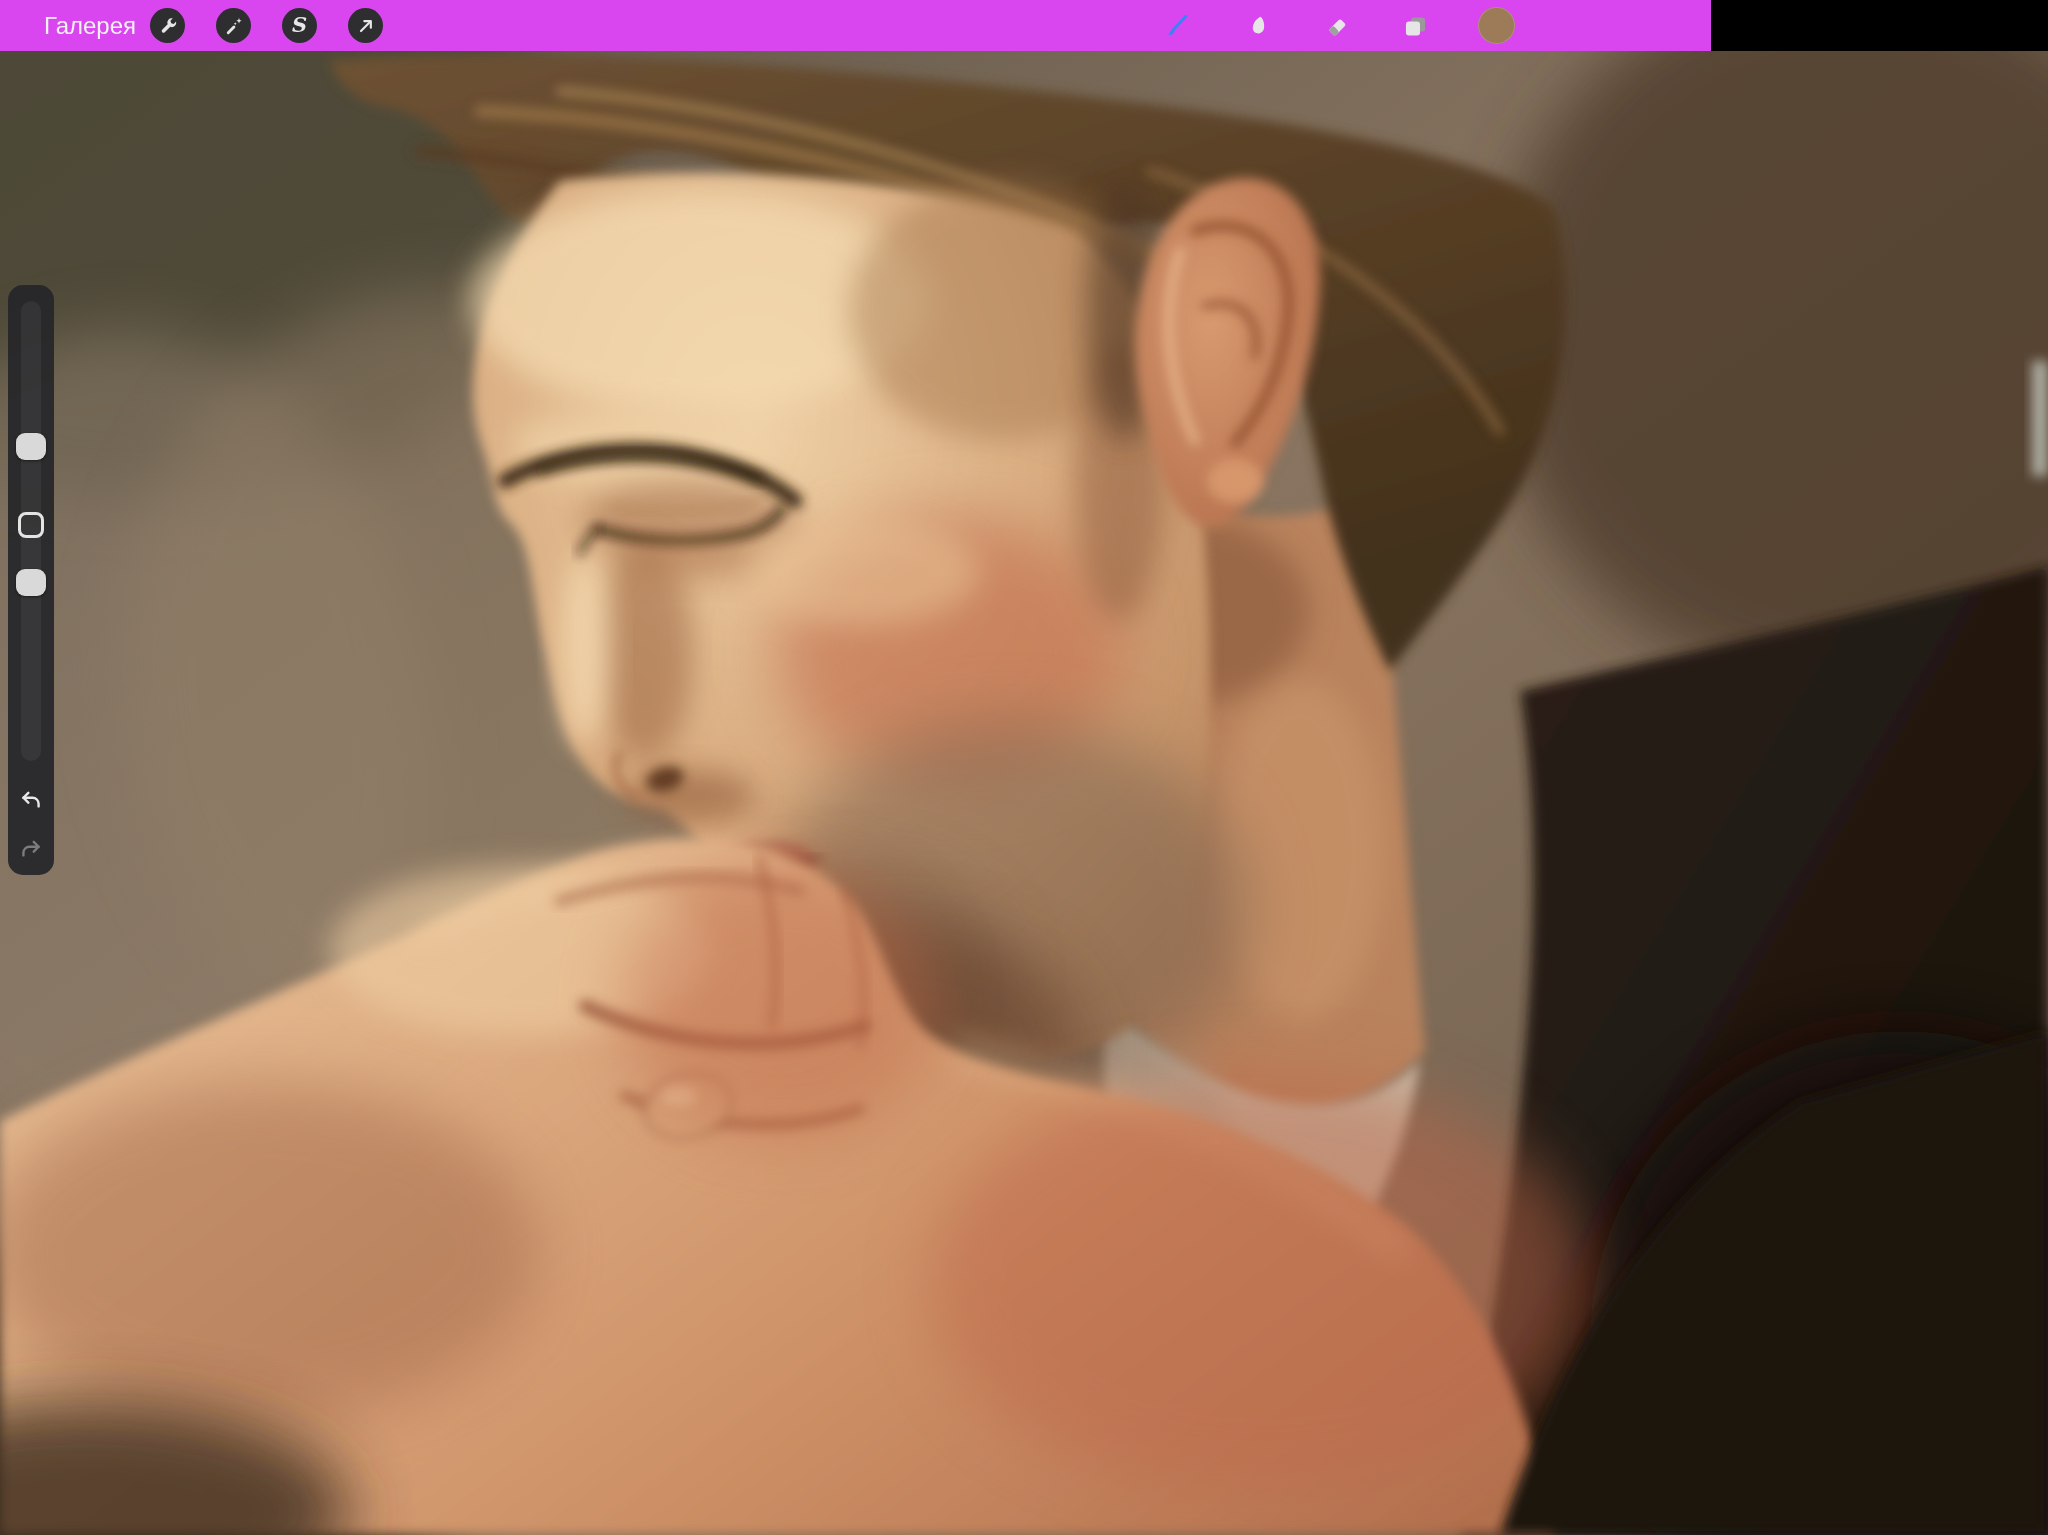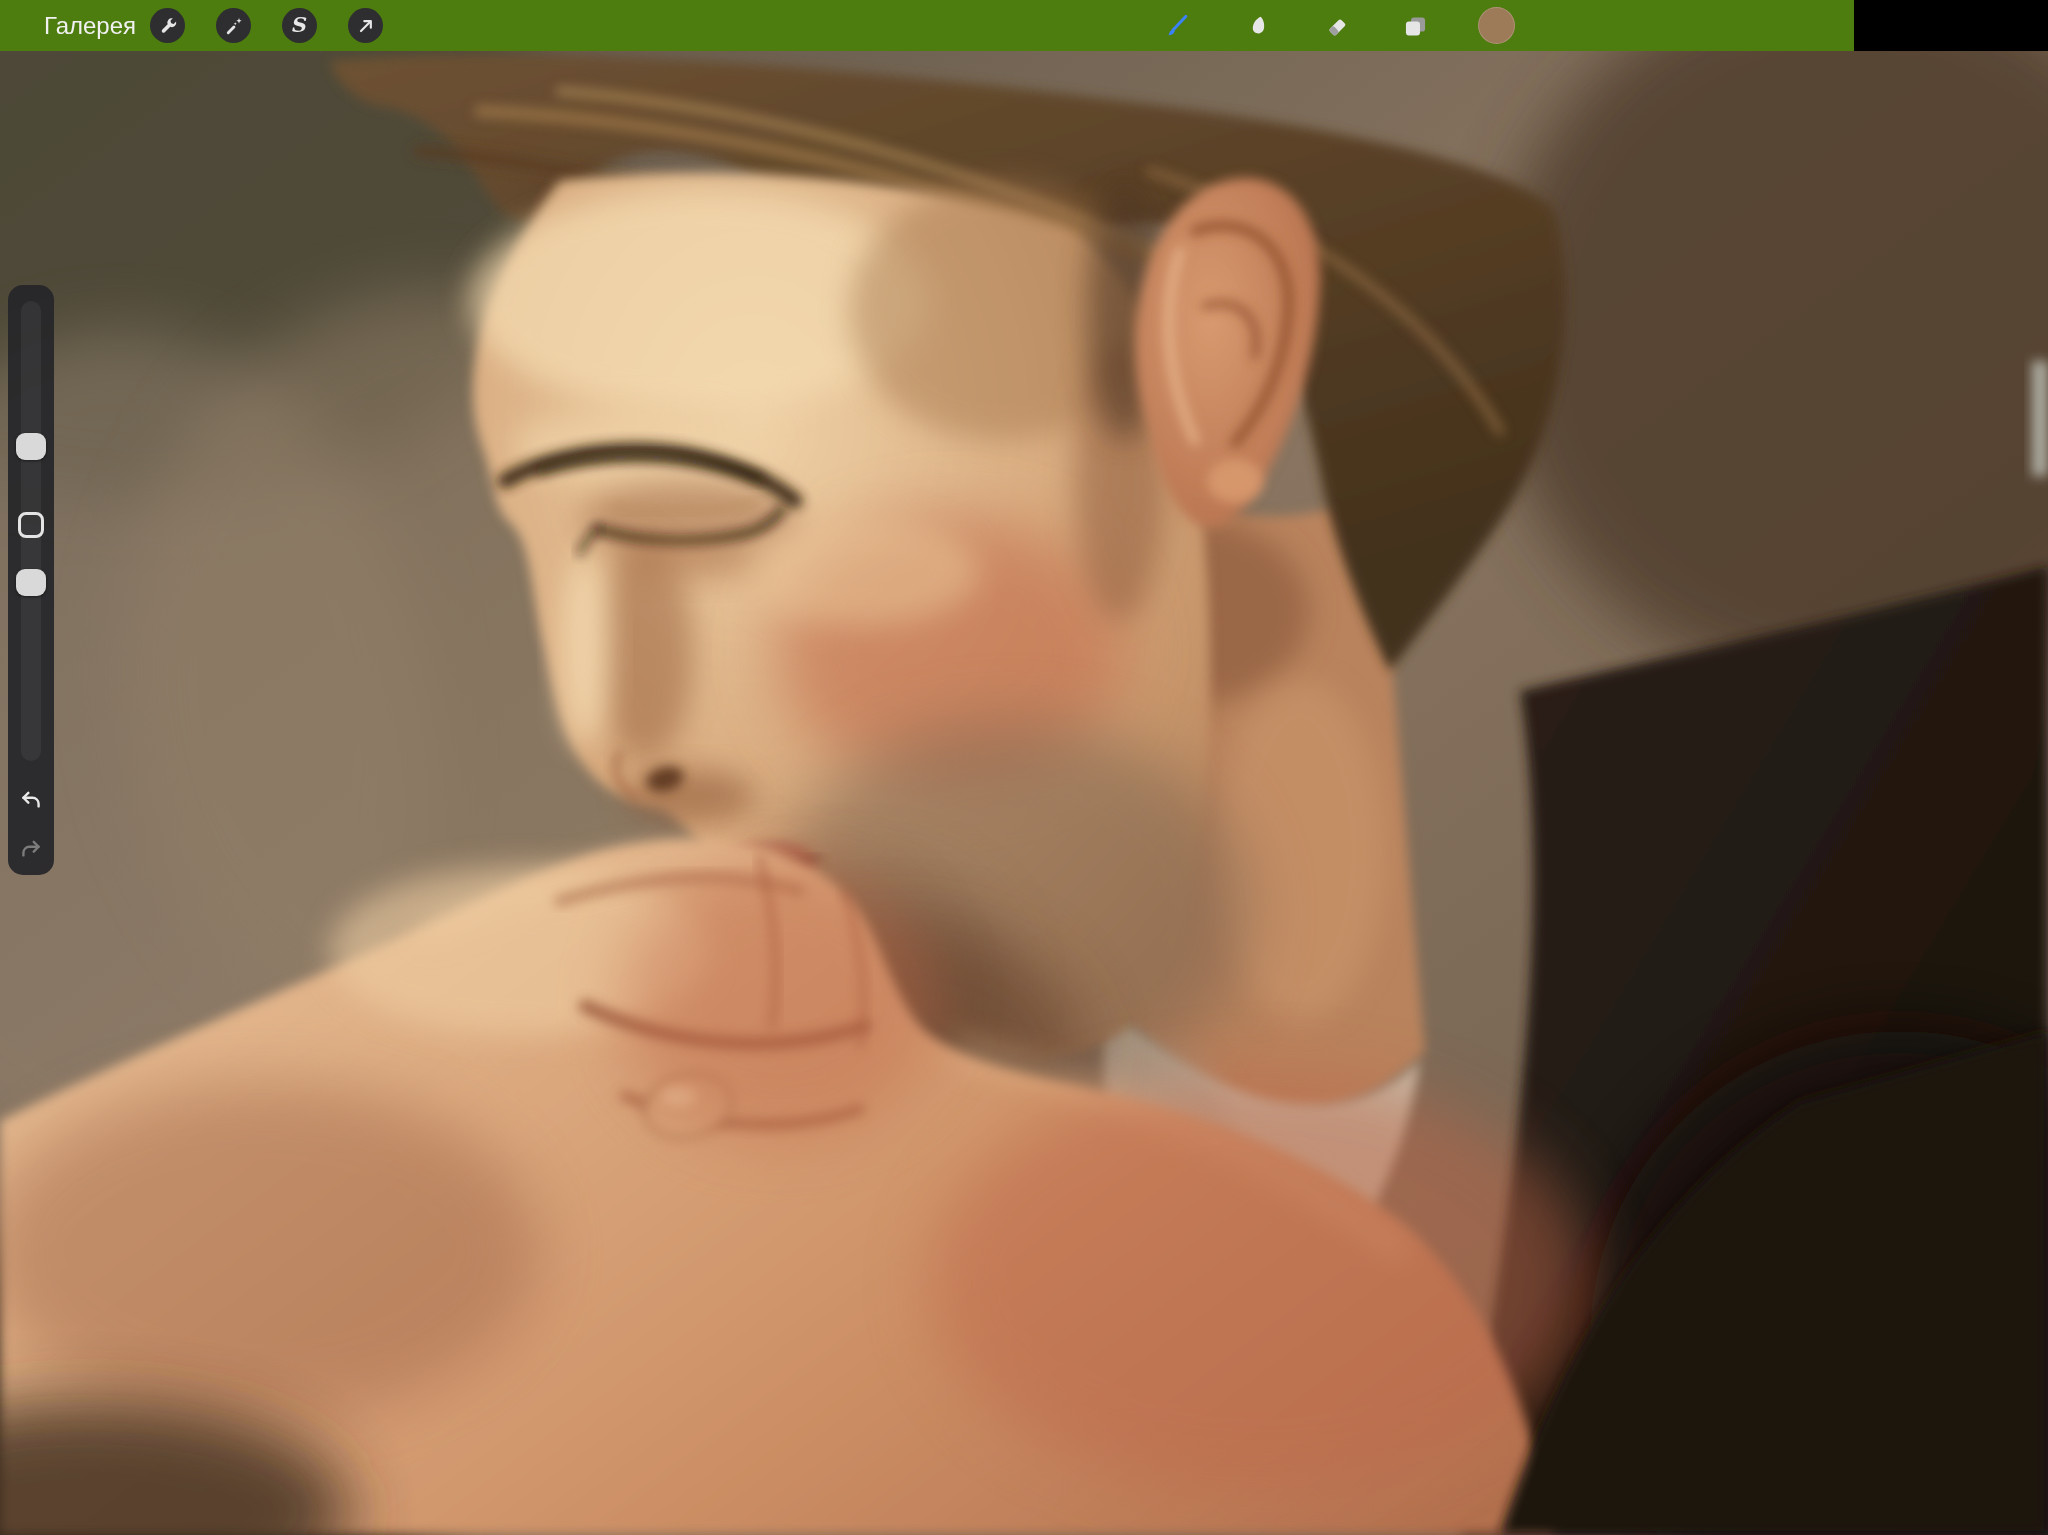--- a/index.html
+++ b/index.html
@@ -1,22 +1,22 @@
 <!DOCTYPE html>
 <html><head>
 <meta charset="utf-8">
 <style>
   * { margin:0; padding:0; box-sizing:border-box; }
   html,body { width:2048px; height:1535px; overflow:hidden; background:#000;
     font-family:"Liberation Sans", sans-serif; }
   .stage { position:absolute; inset:0; width:2048px; height:1535px; }
 
   
-  .topbar { position:absolute; left:0; top:0; width:1854px; height:51px;
-    background:#4d7c0f; z-index:40; }
+  .topbar { position:absolute; left:0; top:0; width:1711px; height:51px;
+    background:#d946ef; z-index:40; }
   .gallery-btn { position:absolute; left:44px; top:0; height:51px; line-height:51px;
     color:#f1f1f1; font-size:24px; background:none; border:none; cursor:pointer;
     font-family:"Liberation Sans", sans-serif; }
   .circle-btn { position:absolute; top:8px; width:35px; height:35px; border-radius:50%;
     background:#2e2e31; border:none; display:flex; align-items:center; justify-content:center;
     color:#e6e6e6; cursor:pointer; }
   .flat-btn { position:absolute; top:10px; width:32px; height:32px; background:none; border:none;
     display:flex; align-items:center; justify-content:center; color:#e6e6e6; cursor:pointer; }
   .circle-btn svg, .flat-btn svg { display:block; }
   .s-glyph { font-family:"DejaVu Serif","Liberation Serif",serif; font-style:italic;

